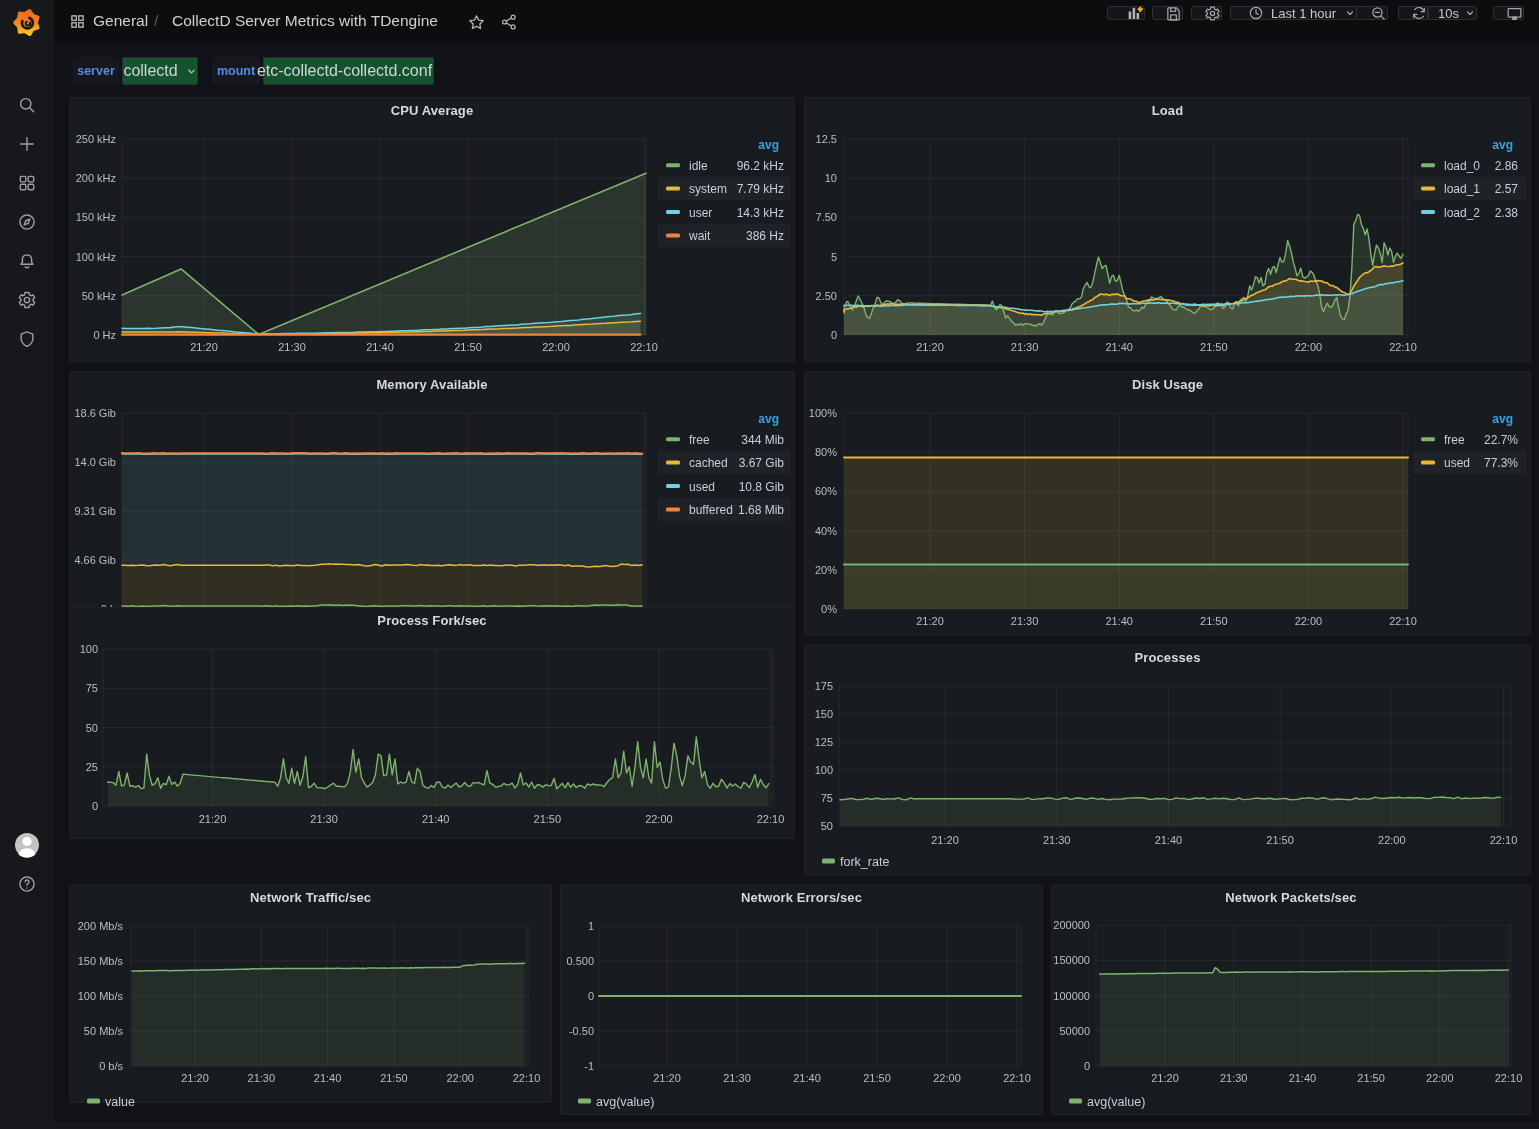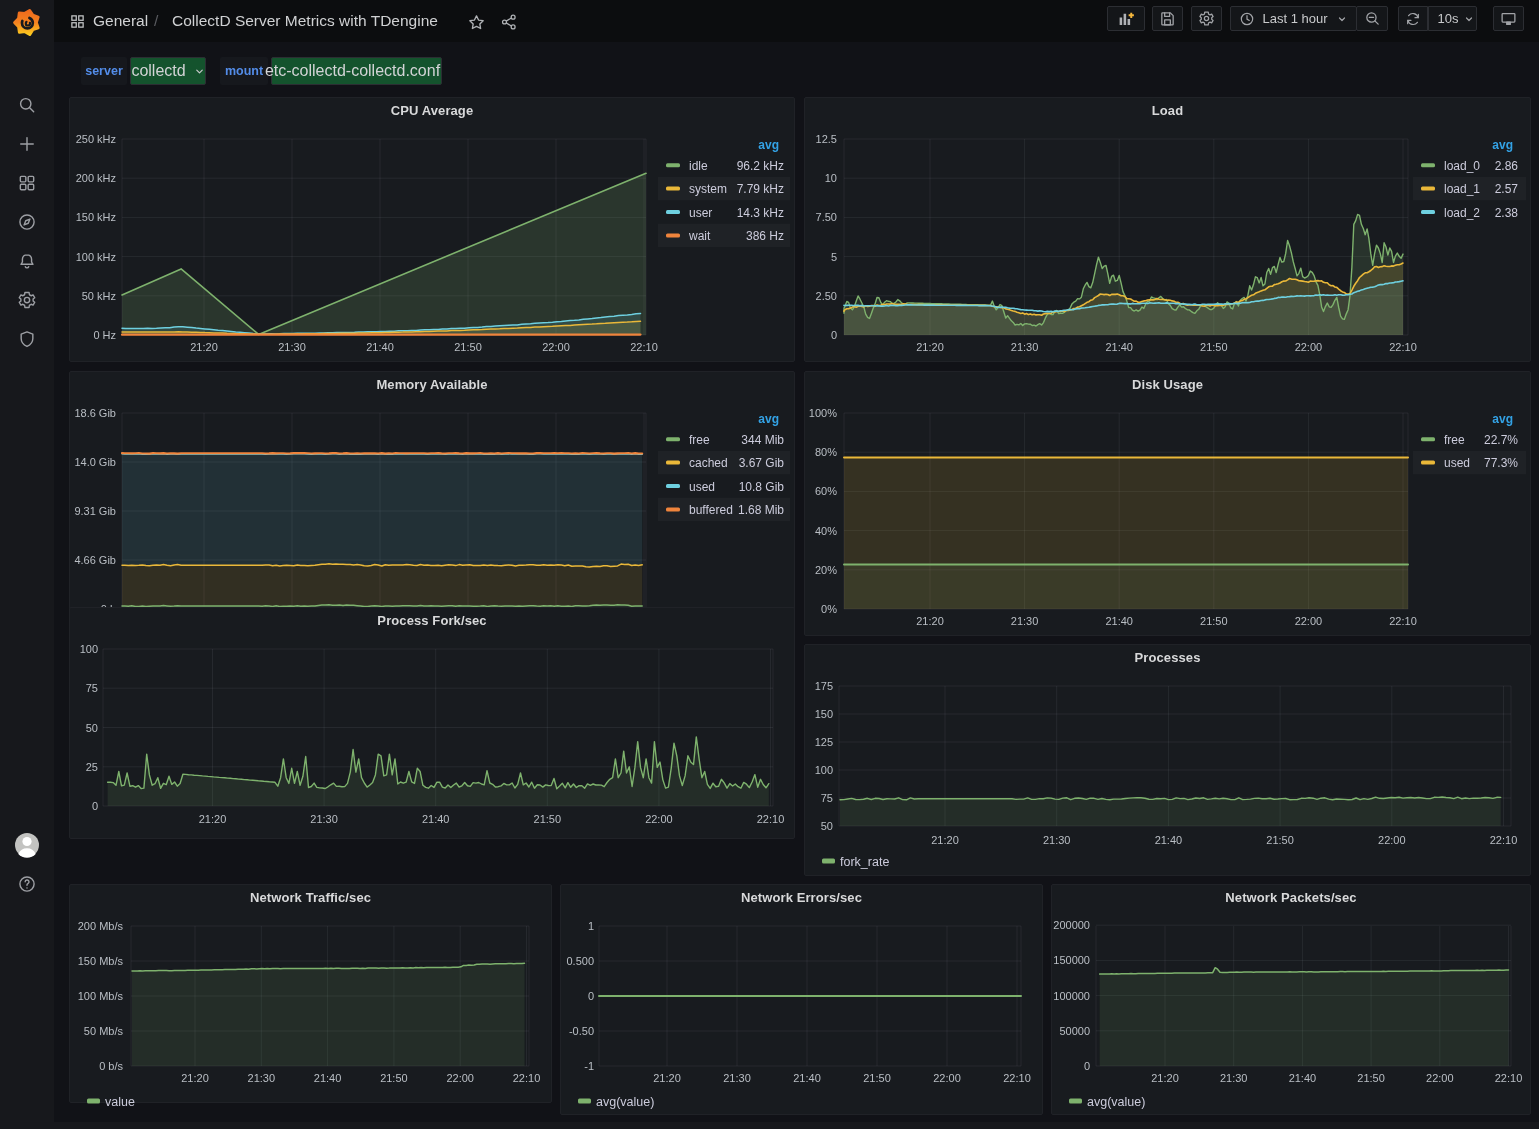--- a/index.html
+++ b/index.html
@@ -3,23 +3,23 @@
 *{margin:0;padding:0;box-sizing:border-box}
 html,body{width:1539px;height:1129px;background:#111217;font-family:"Liberation Sans",sans-serif;overflow:hidden;position:relative}
 .sidebar{position:absolute;left:0;top:0;width:54px;height:1129px;background:#17181c;z-index:5}
 .nav{position:absolute;left:54px;top:0;width:1485px;height:42px;background:#0c0d0f;z-index:4}
 .bc-ic{position:absolute;left:16px;top:14px}
 .bc{position:absolute;top:12px;font-size:15.5px;color:#d0d1d3;white-space:nowrap}
 .t1{left:39px}
 .sep{left:100px;color:#5a5b60}
 .t2{left:118px}
 .nav-mini{position:absolute;top:13px}
-.nbtn{position:absolute;top:6px;height:25px;border:1px solid #2c2e33;border-radius:2px;background:#141619;display:inline-flex;align-items:center;justify-content:center;color:#c9cacc}
+.nbtn{position:absolute;top:6px;height:14px;border:1px solid #2c2e33;border-radius:2px;background:#141619;display:inline-flex;align-items:center;justify-content:flex-end;color:#c9cacc}
 .ntxt{font-size:13px;margin-left:7px;color:#c9cacc}
-.filters{position:absolute;left:12px;top:42px;width:1523px;height:55px}
+.filters{position:absolute;left:4px;top:42px;width:1523px;height:55px}
 .flabel{position:absolute;top:15px;height:28px;background:#16181d;color:#538ce8;font-size:12.5px;font-weight:bold;display:inline-flex;align-items:center;justify-content:center;border-radius:2px}
 .fval{position:absolute;top:15px;height:28px;border:1px solid #2c2e33;background:#14532d;color:#d3d4d6;font-size:16px;display:inline-flex;align-items:center;justify-content:center;border-radius:2px;white-space:nowrap}
 .panel{position:absolute;background:#181b1f;border:1px solid #202227;border-radius:2px}
 .ptitle{position:absolute;top:5px;left:0;width:100%;text-align:center;font-size:13px;font-weight:bold;color:#d8d9da;letter-spacing:0.1px}
 .panel svg text{font-family:"Liberation Sans",sans-serif}
 .bottomband{position:absolute;left:0;top:1122px;width:1539px;height:7px;background:#17181c;z-index:6}
 </style></head><body>
 <div class="nav">
 <span class="bc-ic"><svg width="15" height="15" viewBox="0 0 24 24" fill="none" stroke="#c5c7c9" stroke-width="2">
         <rect x="3" y="3" width="7" height="7"></rect>

